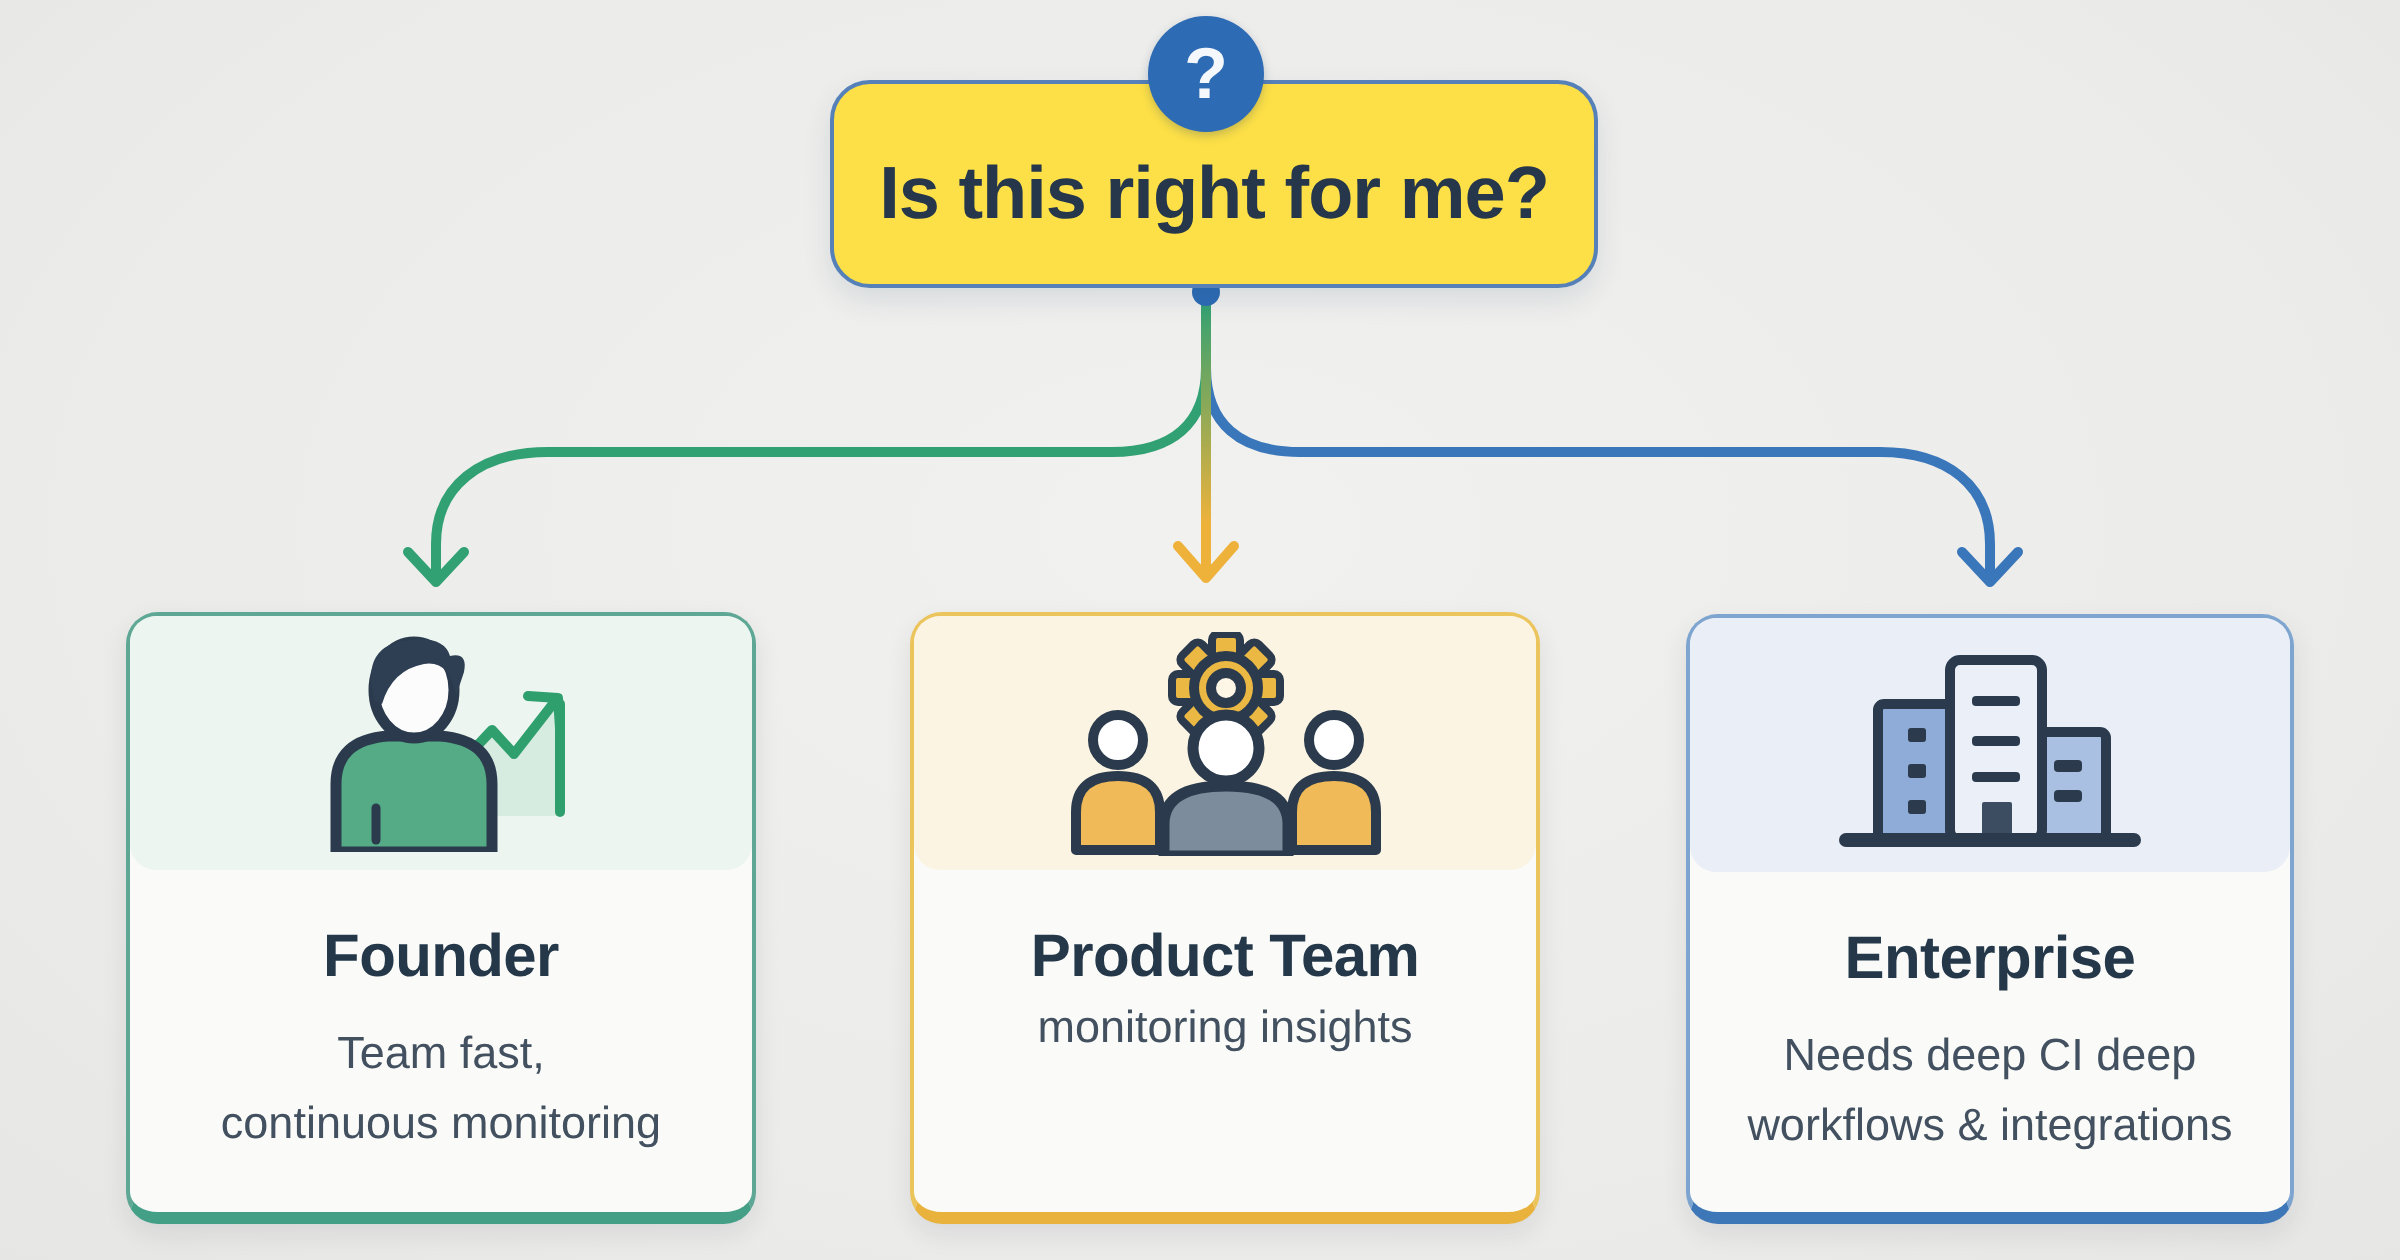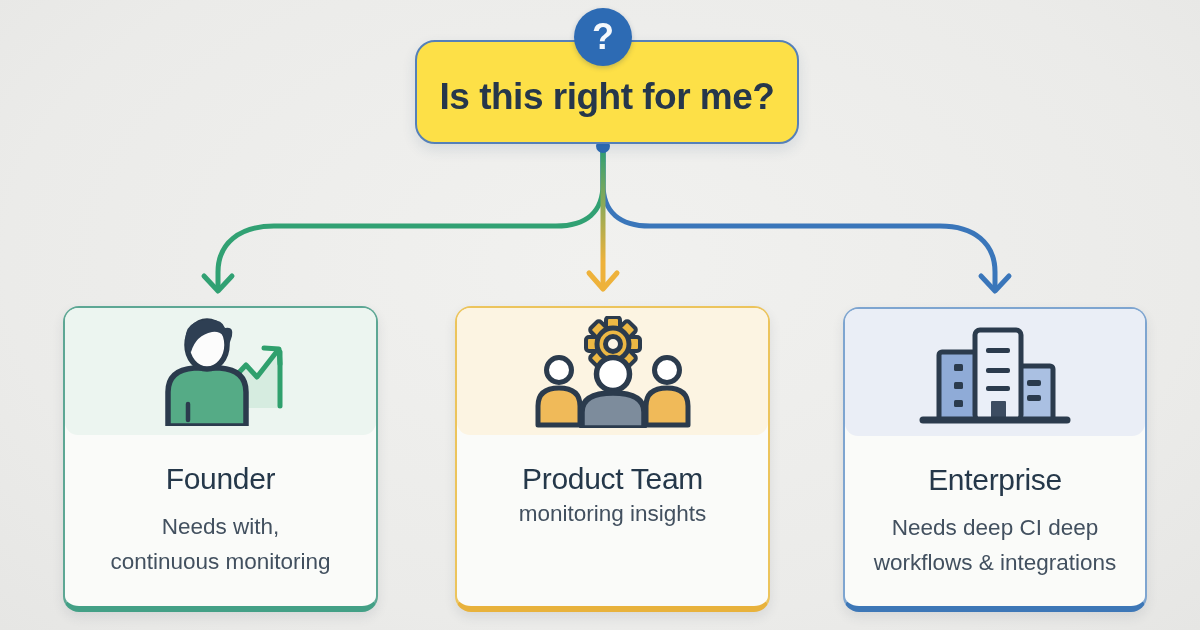--- a/index.html
+++ b/index.html
@@ -46,21 +46,21 @@
   }
   .card-founder    { left: 63px;  --border:#5da794; --strip:#43a086; --tint:#ecf5f0; }
   .card-product    { left: 455px; --border:#ecc45c; --strip:#e8b23c; --tint:#fcf4e2; }
   .card-enterprise { left: 843px; width: 304px; top: 307px; height: 305px;
                      --border:#7ea5d0; --strip:#3d77b7; --tint:#eaeef6; }
   .icon-zone {
     height: 127px; background: var(--tint); border-radius: 13px;
     display: flex; align-items: center; justify-content: center;
   }
   .card-title {
-    margin-top: 27px; font-size: 30px; font-weight: 400; color: #25384a;
+    margin-top: 27px; font-size: 30px; font-weight: 700; color: #25384a;
     letter-spacing: -0.3px;
   }
   .card-line { font-size: 22.5px; color: #42505f; line-height: 35px; }
   .card-line.first { margin-top: 13px; }
 </style>
 </head>
 <body>
 
 <div class="stage">
 
@@ -103,21 +103,21 @@
         <path d="M 134 34 L 134 88" stroke="#2fa06d" stroke-width="5" stroke-linecap="round"></path>
         <polyline points="84,64 100,47 111,59 132,32" stroke="#2fa06d" stroke-width="5" stroke-linecap="round" stroke-linejoin="round"></polyline>
         <polyline points="118,30 133,31 134,46" stroke="#2fa06d" stroke-width="5" stroke-linecap="round" stroke-linejoin="round"></polyline>
         <path d="M 22 108 L 22 74 Q 22 52 48 50 L 74 50 Q 100 52 100 74 L 100 108 Z" fill="#55ab86" stroke="#2b3b4d" stroke-width="5.5" stroke-linejoin="round"></path>
         <path d="M 42 86 L 42 102" stroke="#2b3b4d" stroke-width="4.5" stroke-linecap="round"></path>
         <ellipse cx="61" cy="27" rx="20" ry="24" fill="#fcfcfc" stroke="#2b3b4d" stroke-width="5.5"></ellipse>
         <path d="M 41 32 Q 34 4 59 2 Q 76 0 79 10 Q 88 8 86 18 L 82 30 Q 79 12 66 14 Q 50 17 45 34 Z" fill="#2e3f53"></path>
       </svg>
     </div>
     <h2 class="card-title">Founder</h2>
-    <p class="card-line first">Needs with,</p>
+    <p class="card-line first">Team fast,</p>
     <p class="card-line">continuous monitoring</p>
   </div>
 
   <div class="card card-product">
     <div class="icon-zone">
       <svg width="160" height="112" viewBox="0 0 160 112" fill="none">
         <g fill="#ecb844" stroke="#2b3b4d" stroke-width="4">
           <rect x="73" y="1" width="14" height="13" rx="3" transform="rotate(0 80 28)"></rect>
           <rect x="73" y="1" width="14" height="13" rx="3" transform="rotate(45 80 28)"></rect>
           <rect x="73" y="1" width="14" height="13" rx="3" transform="rotate(90 80 28)"></rect>

